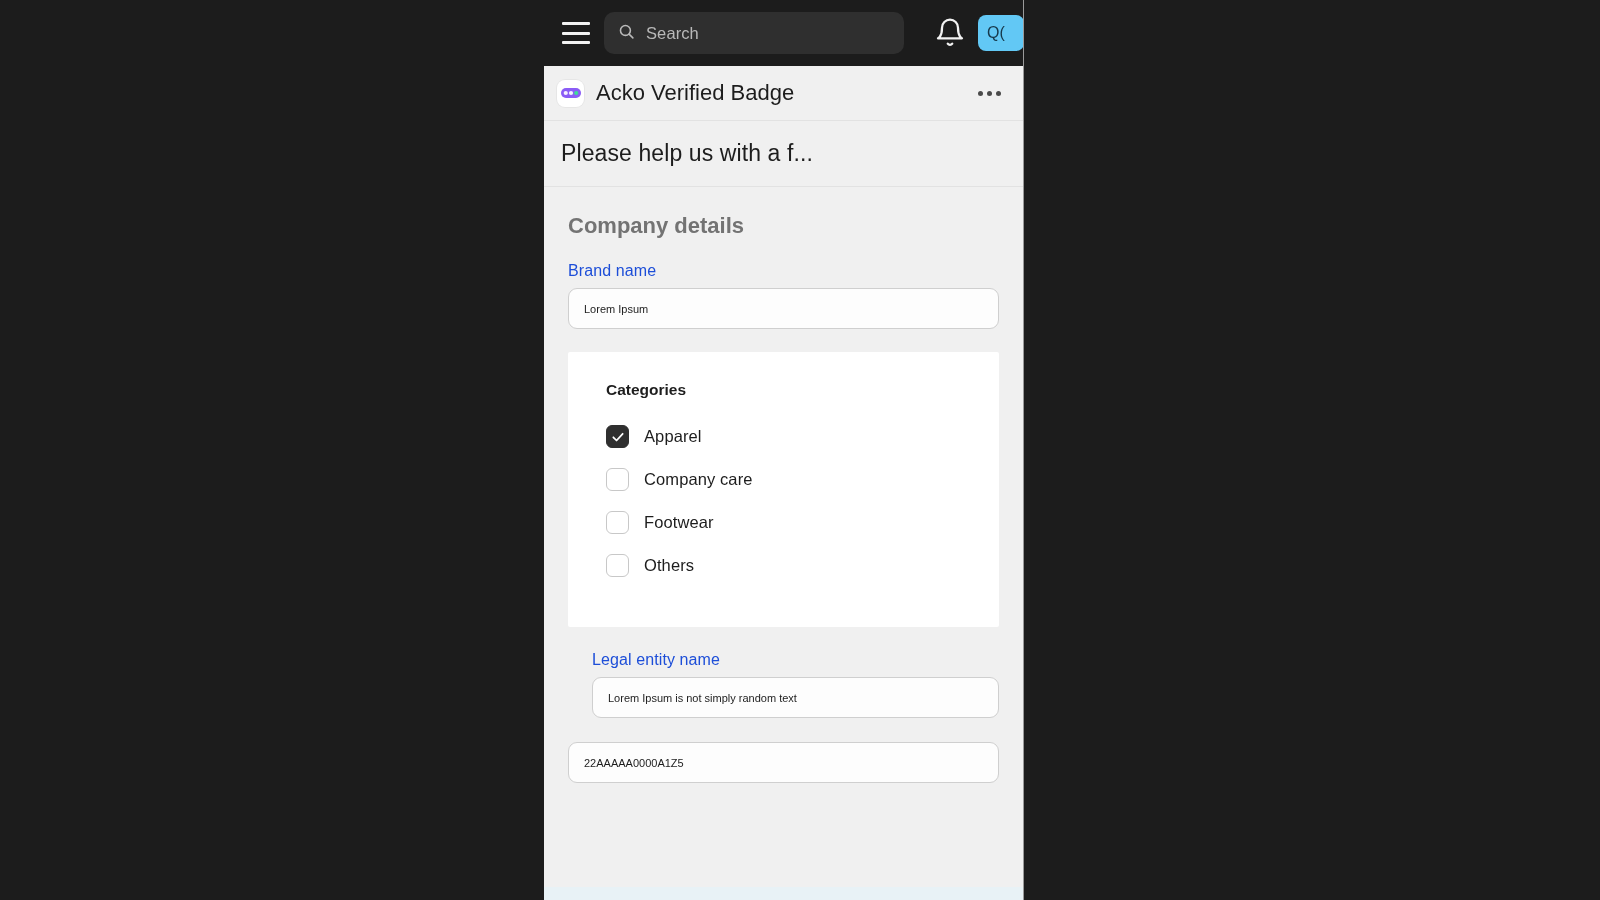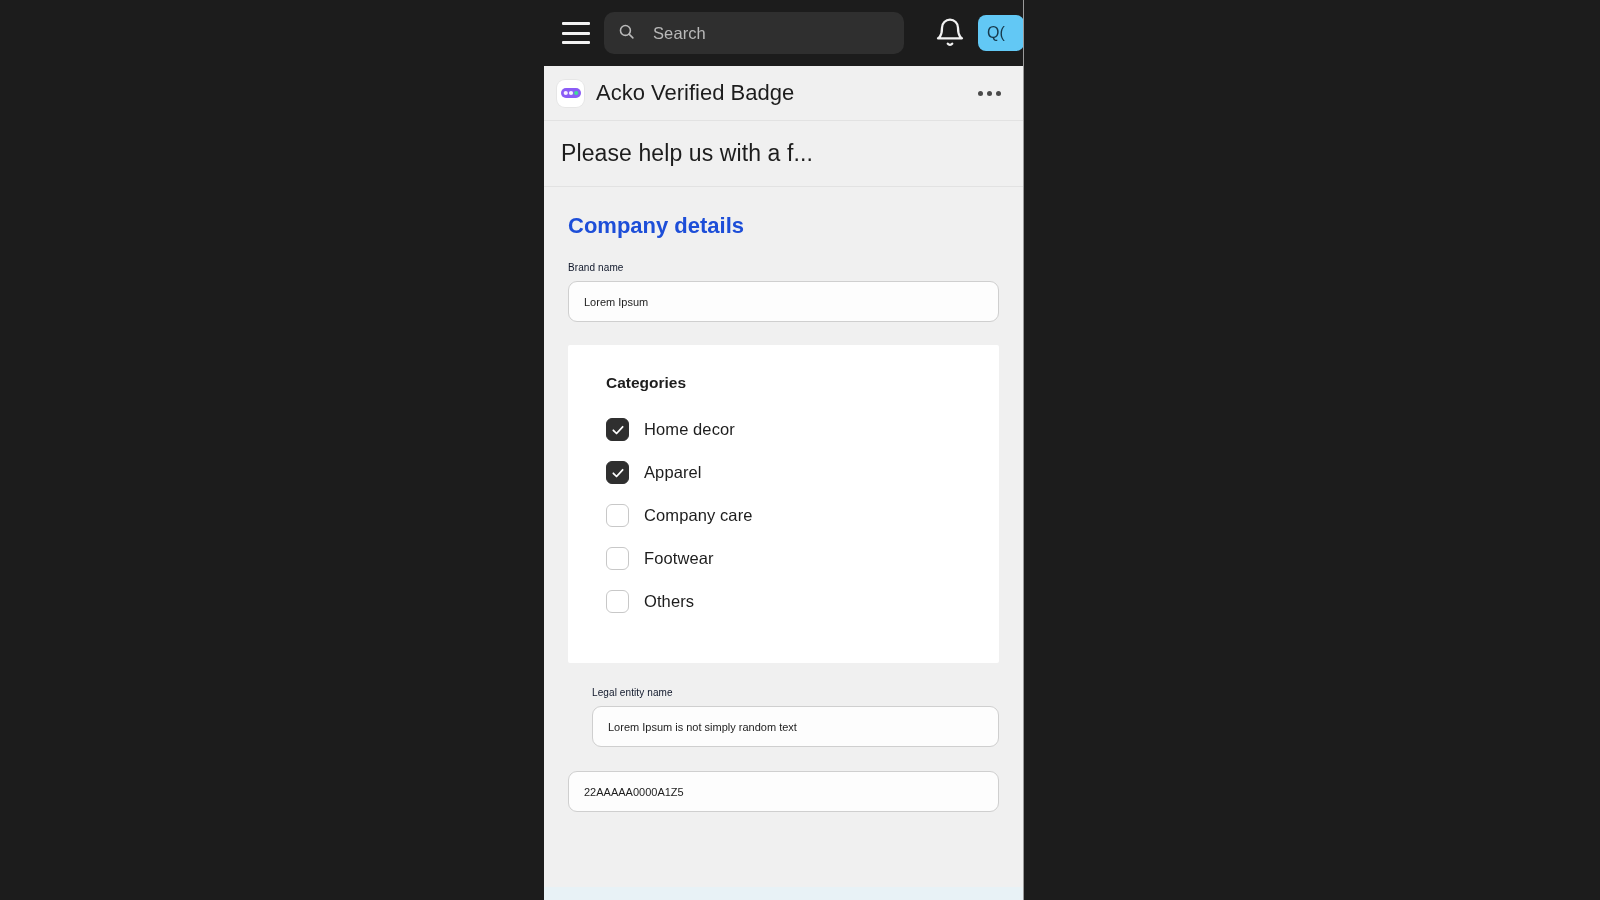--- a/index.html
+++ b/index.html
@@ -45,21 +45,21 @@
     display: block; height: 3px; width: 28px;
     background: #f2f2f2; border-radius: 1px;
   }
   .searchbox {
     flex: 0 0 auto;
     width: 300px; height: 42px;
     background: #2f2f2f;
     border-radius: 10px;
     display: flex; align-items: center;
     padding: 0 14px;
-    gap: 18px;
+    gap: 11px;
     cursor: text;
   }
   .search-ph {
     color: #b9b9b9;
     font-size: 16.5px;
     letter-spacing: .1px;
   }
   .bell {
     position: absolute;
     left: 390px; top: 17px;
@@ -132,28 +132,28 @@
   
   .formbody {
     background: #f0f0f0;
     padding: 26px 0 0 0;
     height: calc(900px - 66px - 55px - 66px);
     position: relative;
   }
   .section-title {
     font-size: 22px;
     font-weight: bold;
-    color: #1d4ed8;
+    color: #737373;
     padding: 0 24px;
     margin-bottom: 23px;
   }
   .field { padding: 0 24px; margin-bottom: 17px; }
   .field-label {
-    font-size: 10px;
-    color: #0f172a;
+    font-size: 16px;
+    color: #1d4ed8;
     margin-bottom: 8px;
     letter-spacing: .1px;
   }
   .field-input {
     width: 100%;
     height: 41px;
     background: #fdfdfd;
     border: 1px solid #cfcfcf;
     border-radius: 9px;
     font-size: 11px;
@@ -270,28 +270,20 @@
       <div class="section-title">Company details</div>
 
       <div class="field">
         <div class="field-label">Brand name</div>
         <div class="field-input">Lorem Ipsum</div>
       </div>
 
       <div class="card">
         <div class="card-title">Categories</div>
 
-        <div class="cb-row">
-          <div class="cb checked">
-            <svg width="14" height="14" viewBox="0 0 24 24" fill="none" stroke="#ffffff" stroke-width="3" stroke-linecap="round" stroke-linejoin="round">
-                <polyline points="4 12.5 9.5 18 20 6.5"></polyline>
-              </svg>
-          </div>
-          <div class="cb-label">Home decor</div>
-        </div>
 
         <div class="cb-row">
           <div class="cb checked">
             <svg width="14" height="14" viewBox="0 0 24 24" fill="none" stroke="#ffffff" stroke-width="3" stroke-linecap="round" stroke-linejoin="round">
                 <polyline points="4 12.5 9.5 18 20 6.5"></polyline>
               </svg>
           </div>
           <div class="cb-label">Apparel</div>
         </div>
 

